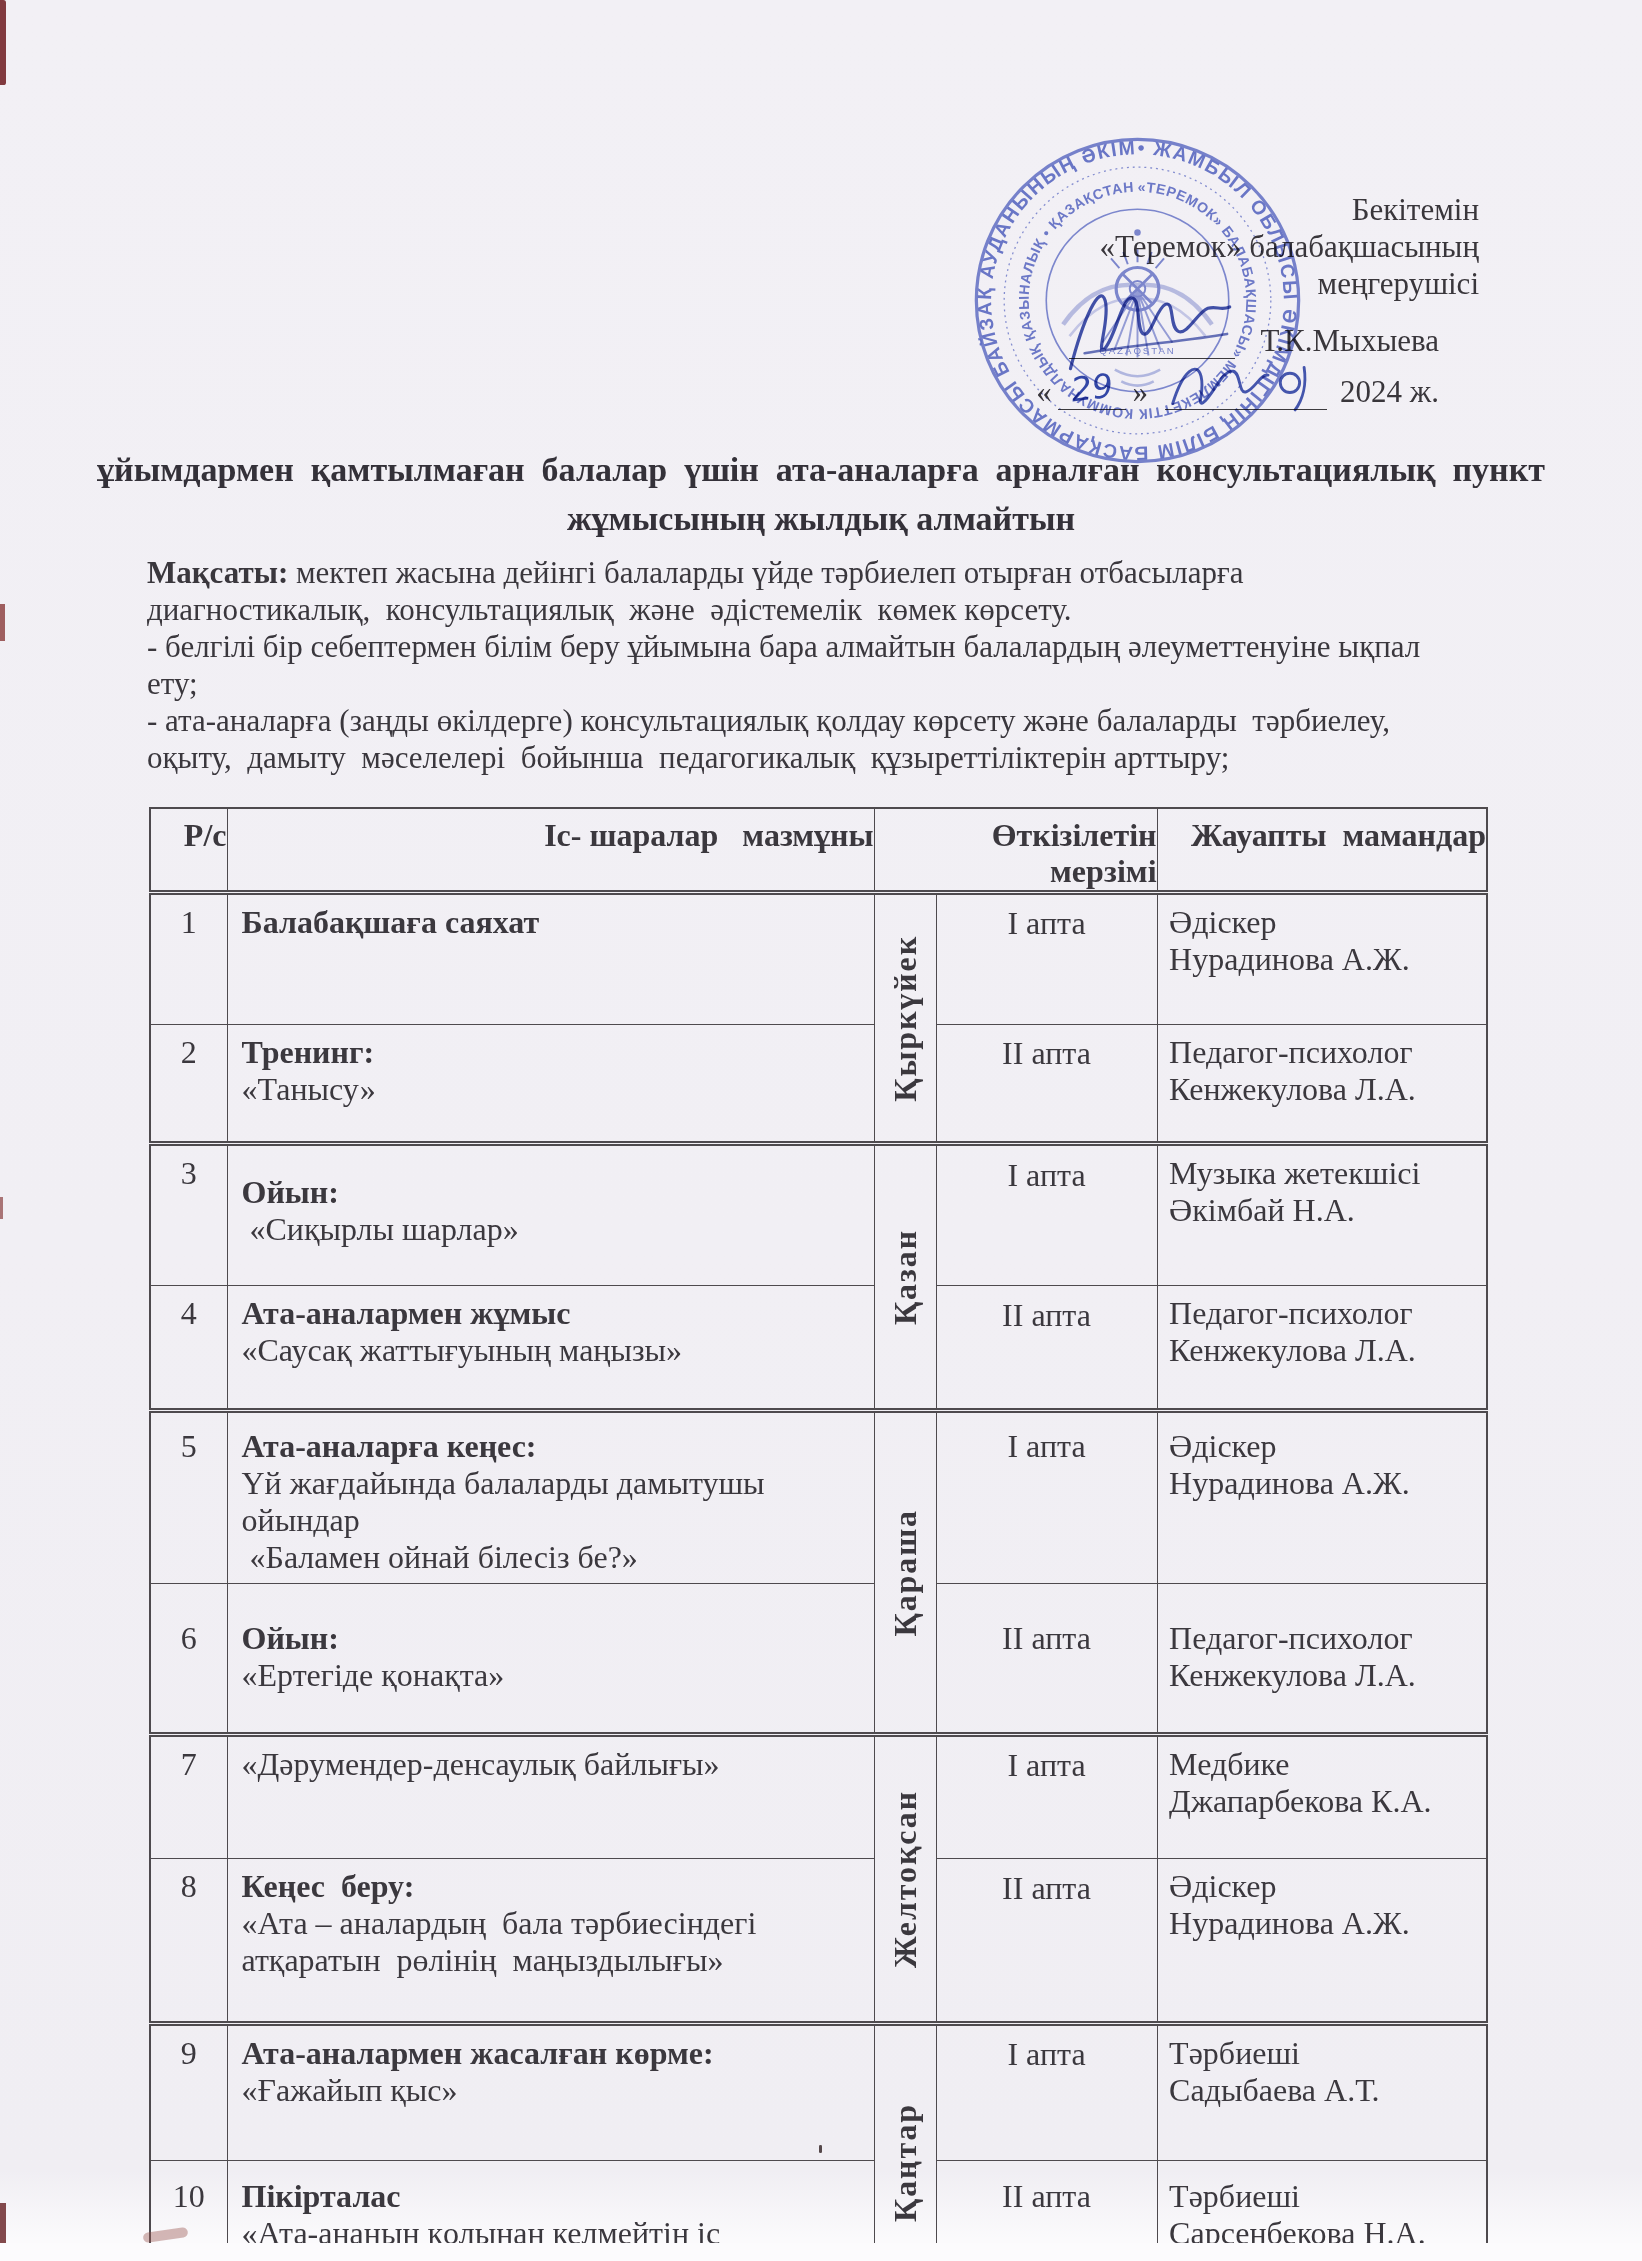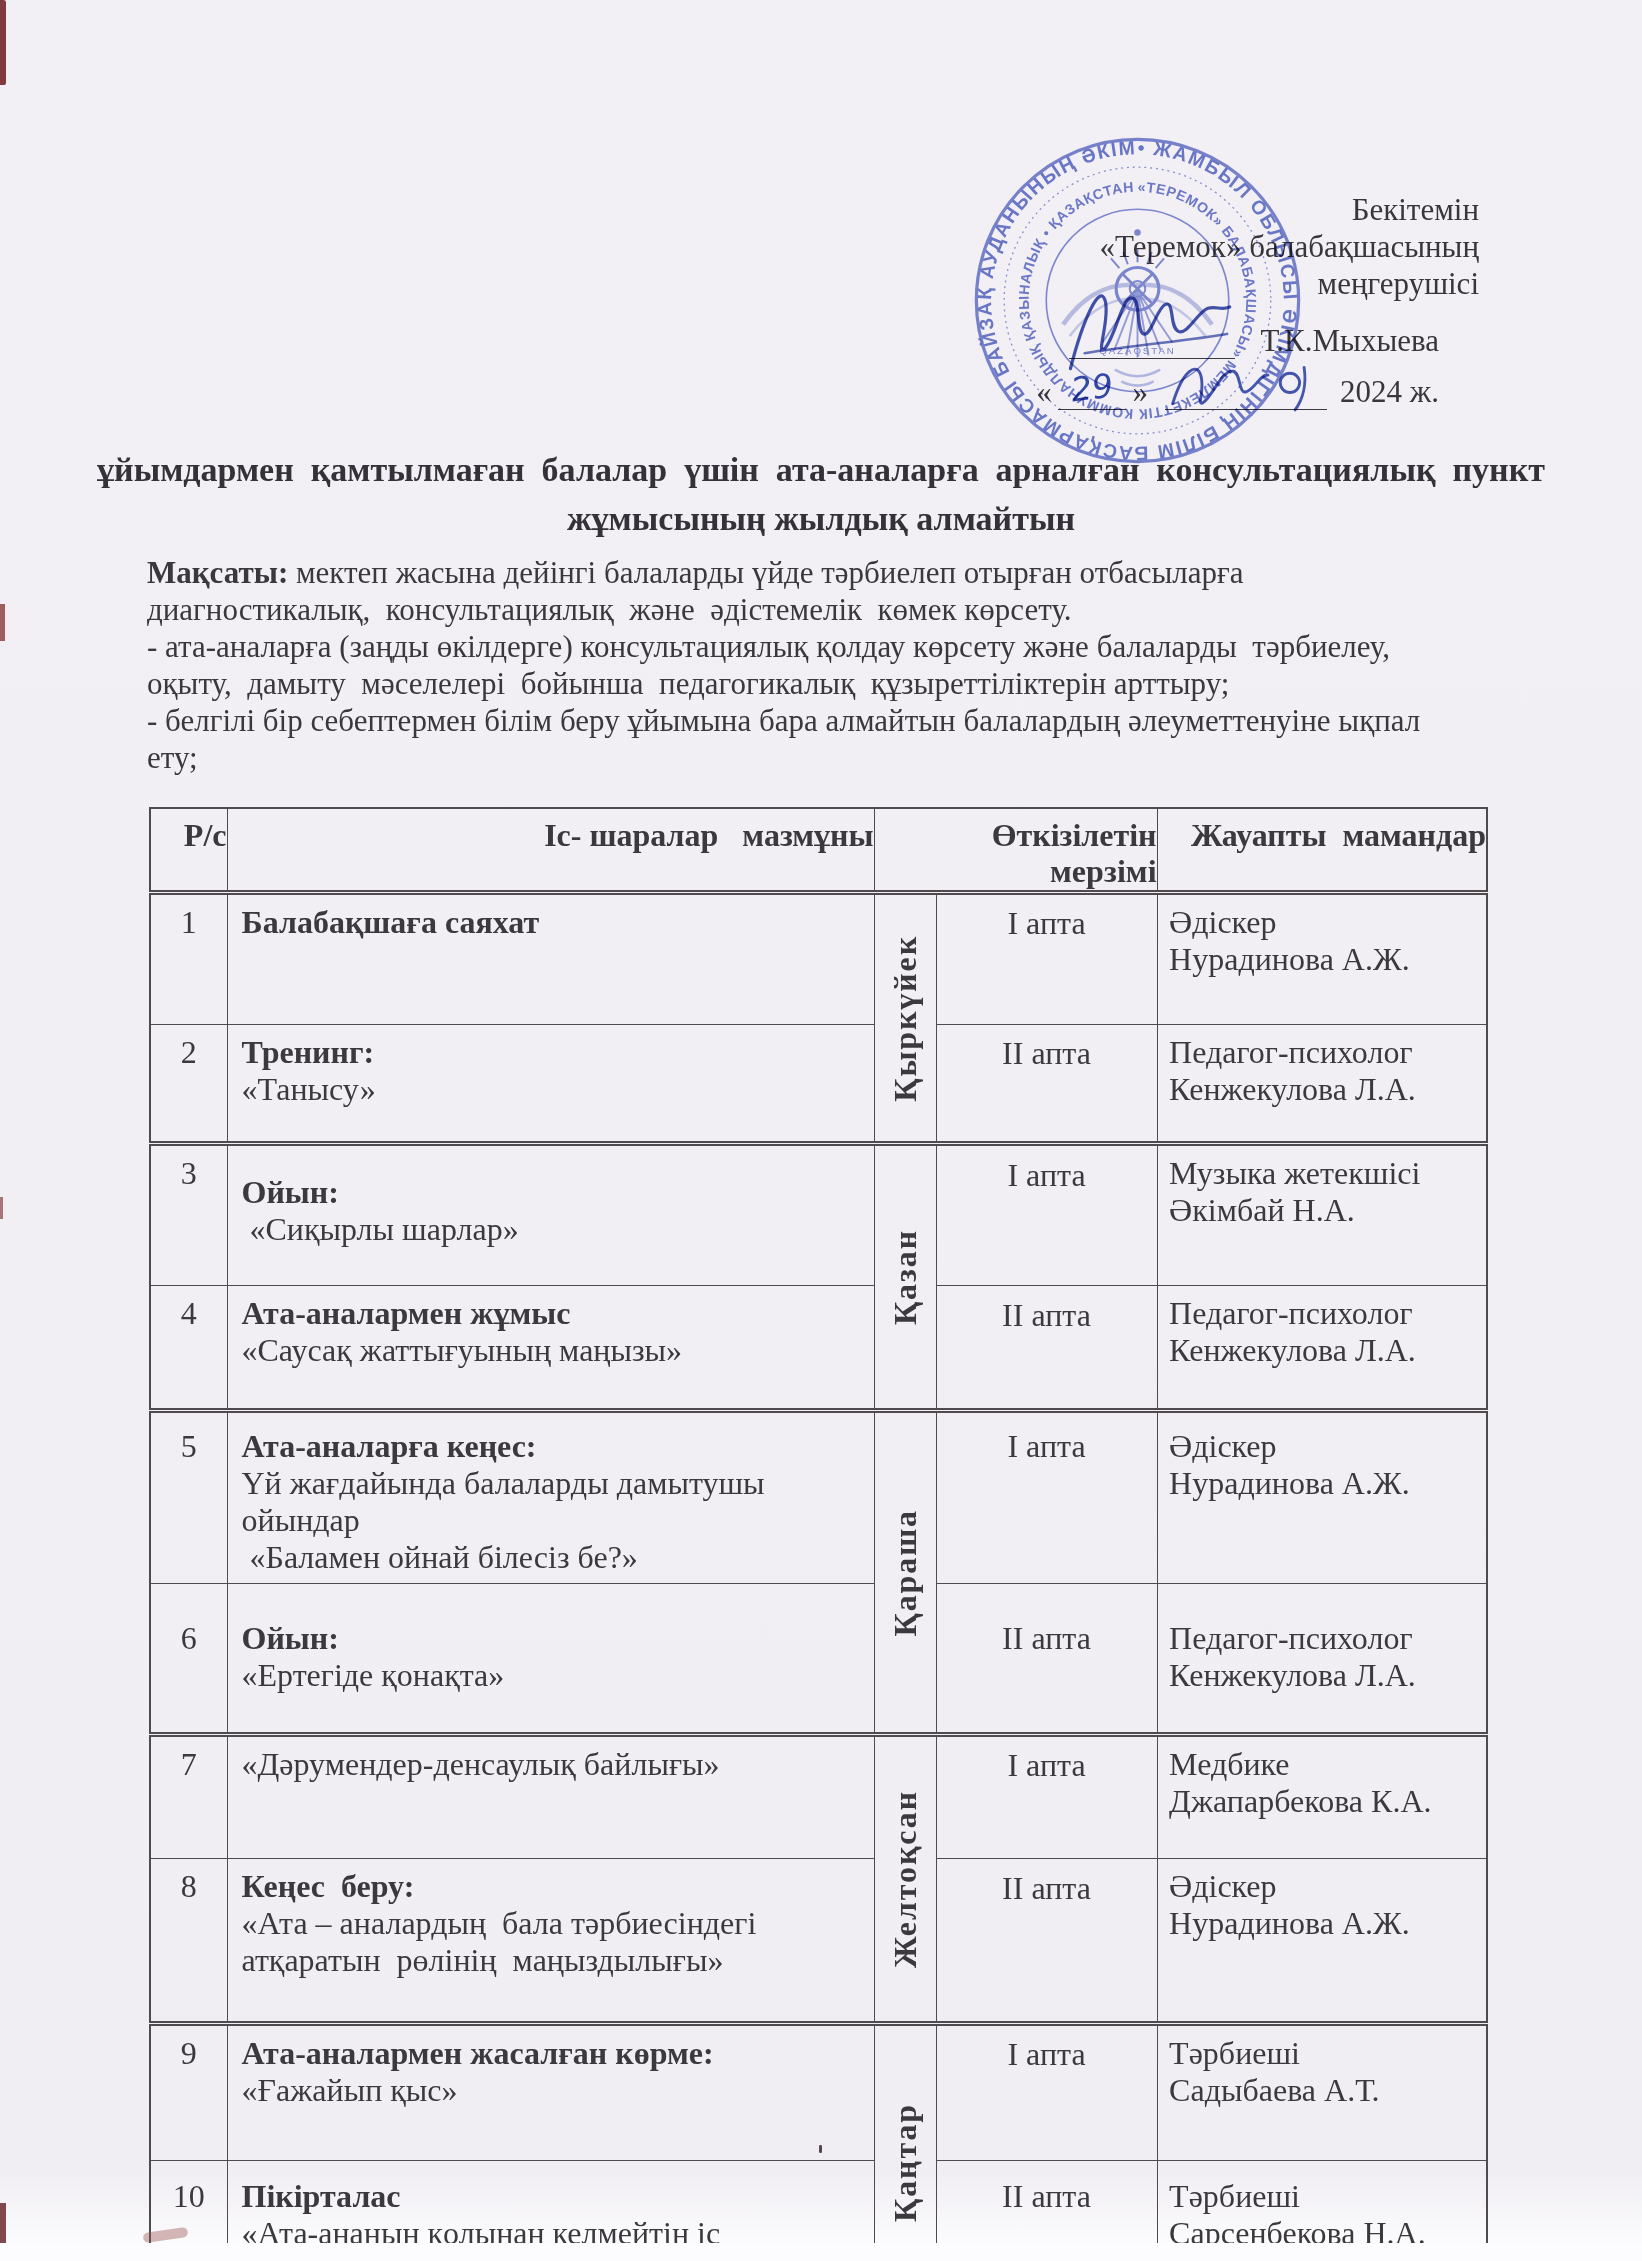--- a/index.html
+++ b/index.html
@@ -153,24 +153,24 @@
   </svg>
 
   <div class="doc-title">
     <div class="l1">ұйымдармен қамтылмаған балалар үшін ата-аналарға арналған консультациялық пункт</div>
     <div class="l2">жұмысының жылдық алмайтын</div>
   </div>
 
   <div class="intro">
     <div class="intro-p"><span class="b">Мақсаты:</span><span> мектеп жасына дейінгі балаларды үйде тәрбиелеп отырған отбасыларға
 диагностикалық,  консультациялық  және  әдістемелік  көмек көрсету.</span></div>
+    <div class="intro-p">- белгілі бір себептермен білім беру ұйымына бара алмайтын балалардың әлеуметтенуіне ықпал
+ету;</div>
     <div class="intro-p">- ата-аналарға (заңды өкілдерге) консультациялық қолдау көрсету және балаларды  тәрбиелеу,
 оқыту,  дамыту  мәселелері  бойынша  педагогикалық  құзыреттіліктерін арттыру;</div>
-    <div class="intro-p">- белгілі бір себептермен білім беру ұйымына бара алмайтын балалардың әлеуметтенуіне ықпал
-ету;</div>
   </div>
 
   <table class="plan-table">
     <colgroup>
         <col class="c1">
         <col class="c2">
         <col class="c3">
         <col class="c4">
         <col class="c5">
       </colgroup>

